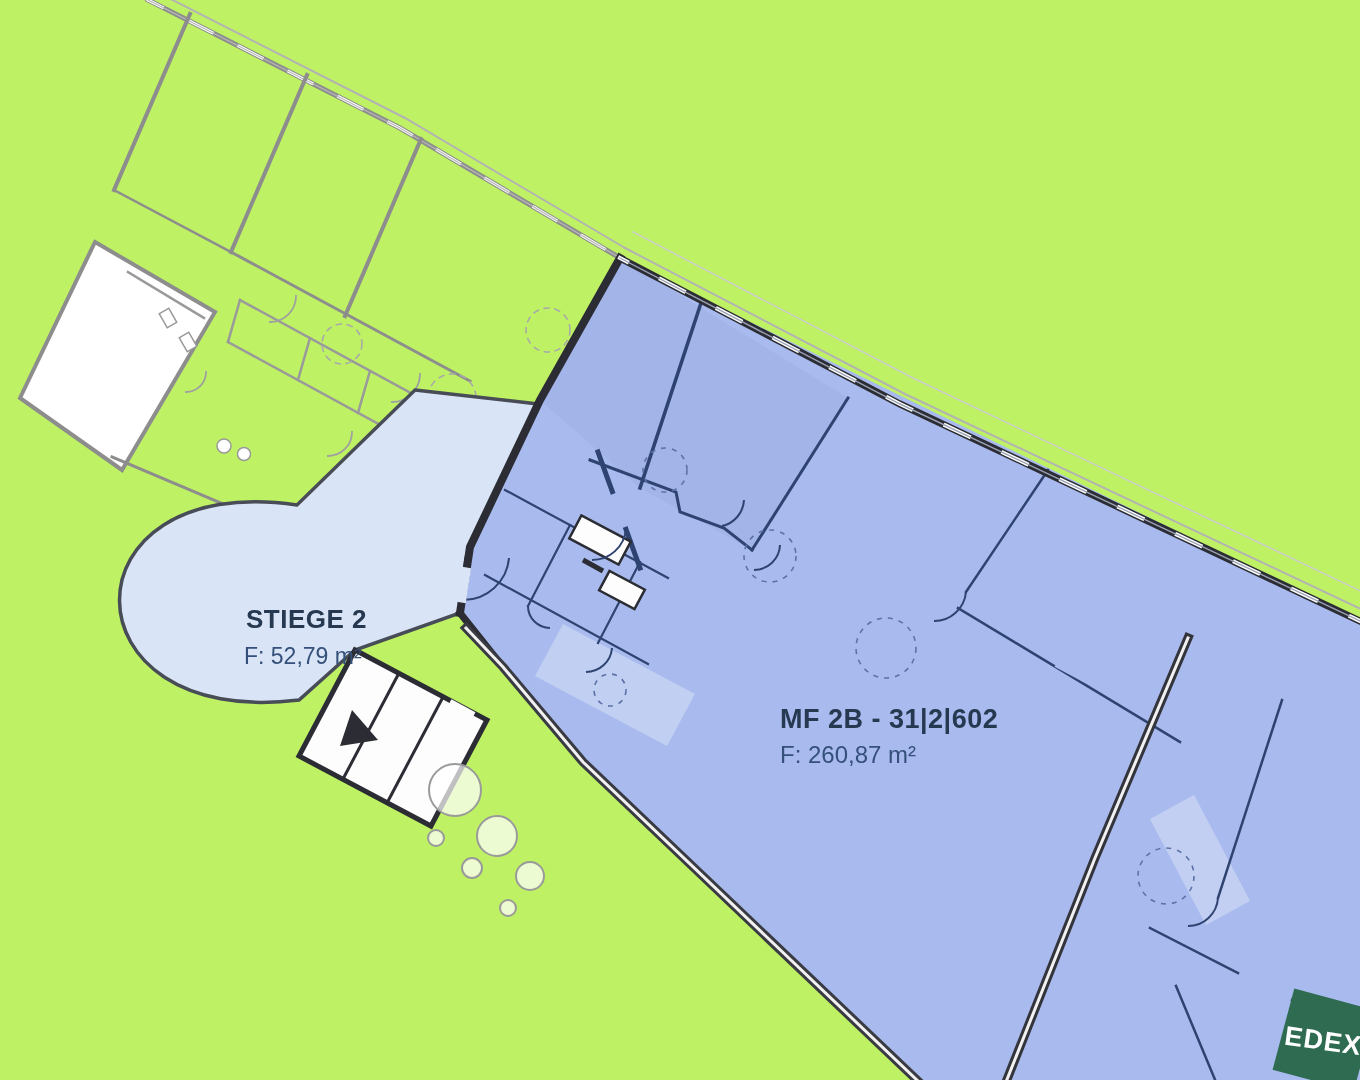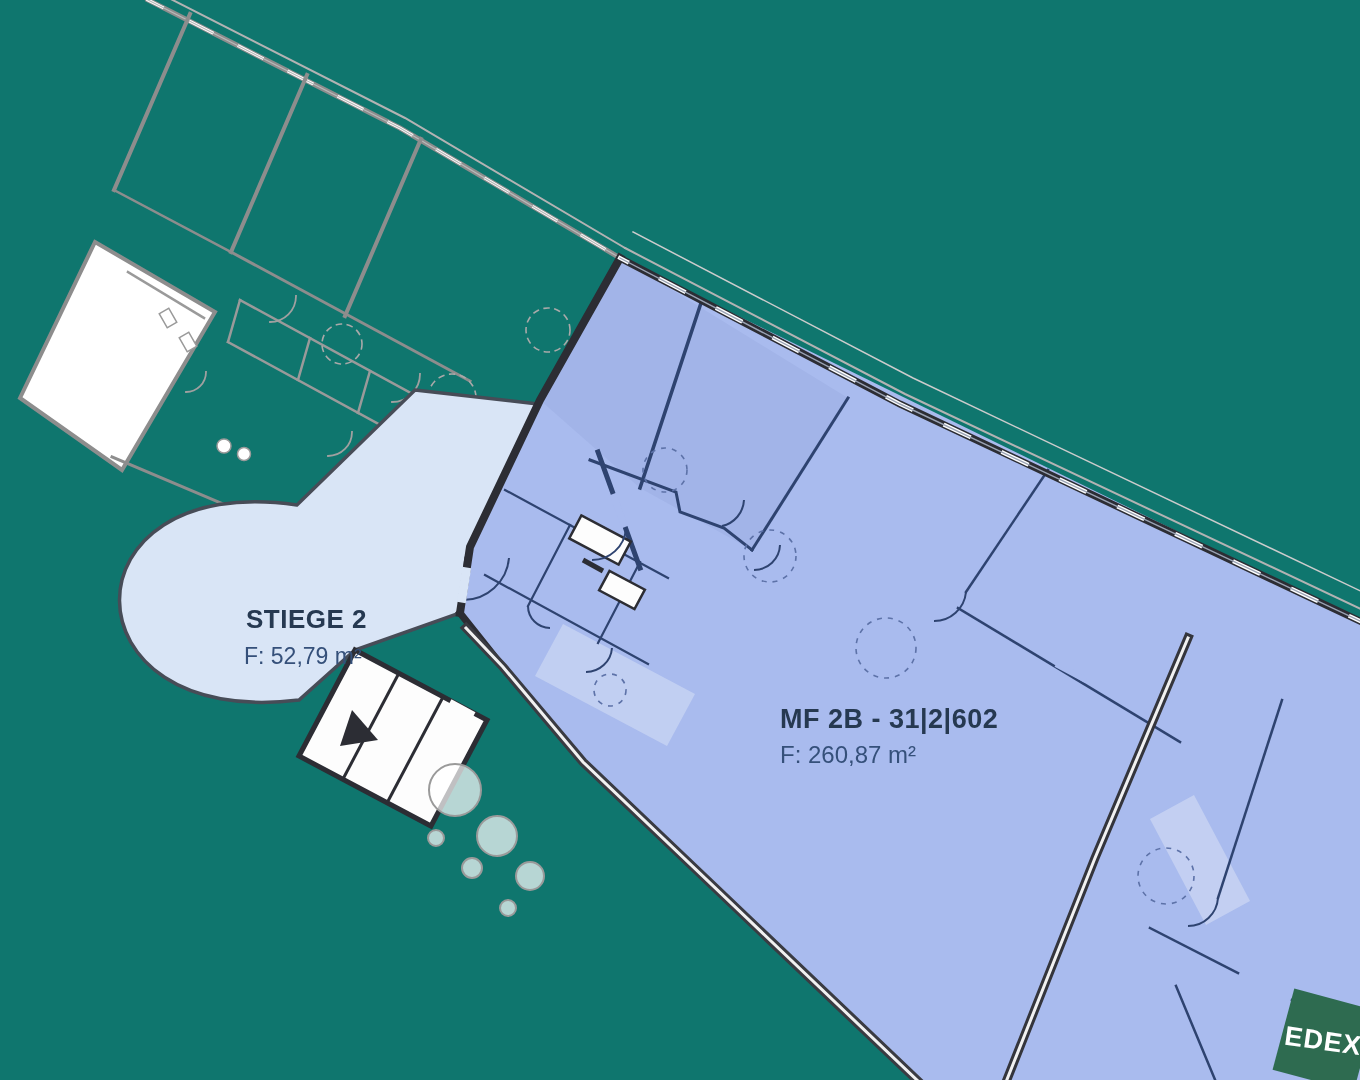--- a/index.html
+++ b/index.html
@@ -1,16 +1,16 @@
 <!DOCTYPE html>
 <html><head>
 <meta charset="utf-8">
 <style>
   html,body{margin:0;padding:0;background:#ffffff;}
-  .stage{position:relative;width:1360px;height:1080px;background:#0f766e;overflow:hidden;
+  .stage{position:relative;width:1360px;height:1080px;background:#bef264;overflow:hidden;
          font-family:"Liberation Sans", sans-serif;}
   svg{position:absolute;left:0;top:0;}
   .plan-title{font-family:"Liberation Sans",sans-serif;font-weight:bold;fill:#263951;letter-spacing:.5px;}
   .plan-sub{font-family:"Liberation Sans",sans-serif;font-weight:normal;fill:#35507A;}
   .logo-text{font-family:"Liberation Sans",sans-serif;font-weight:bold;fill:#ffffff;letter-spacing:1px;}
 </style>
 </head>
 <body>
 
 <div class="stage">

